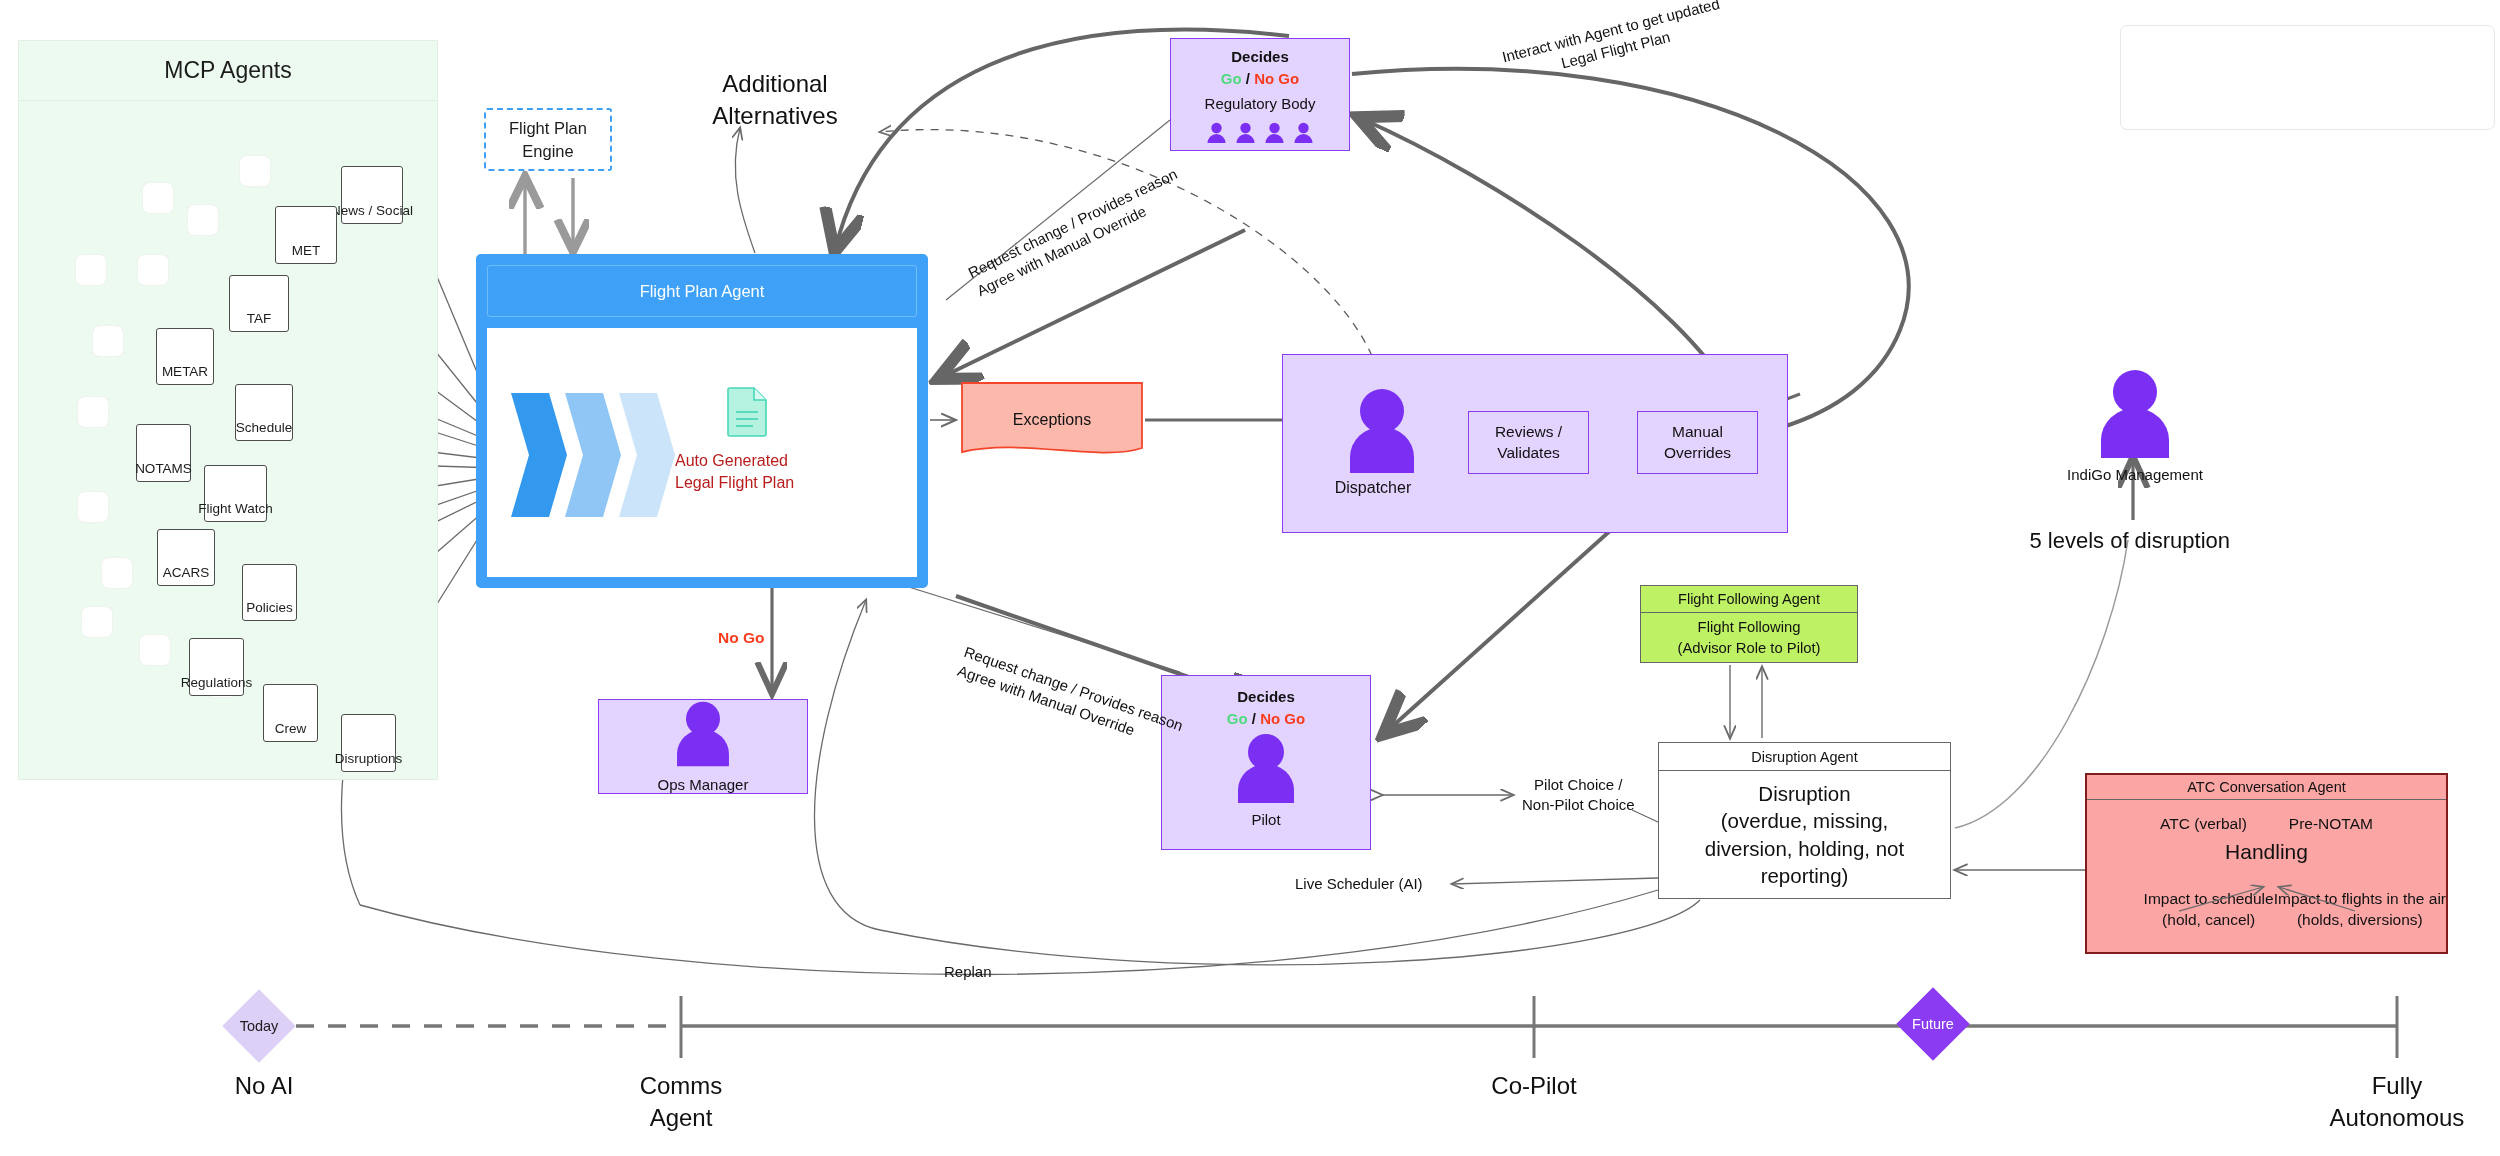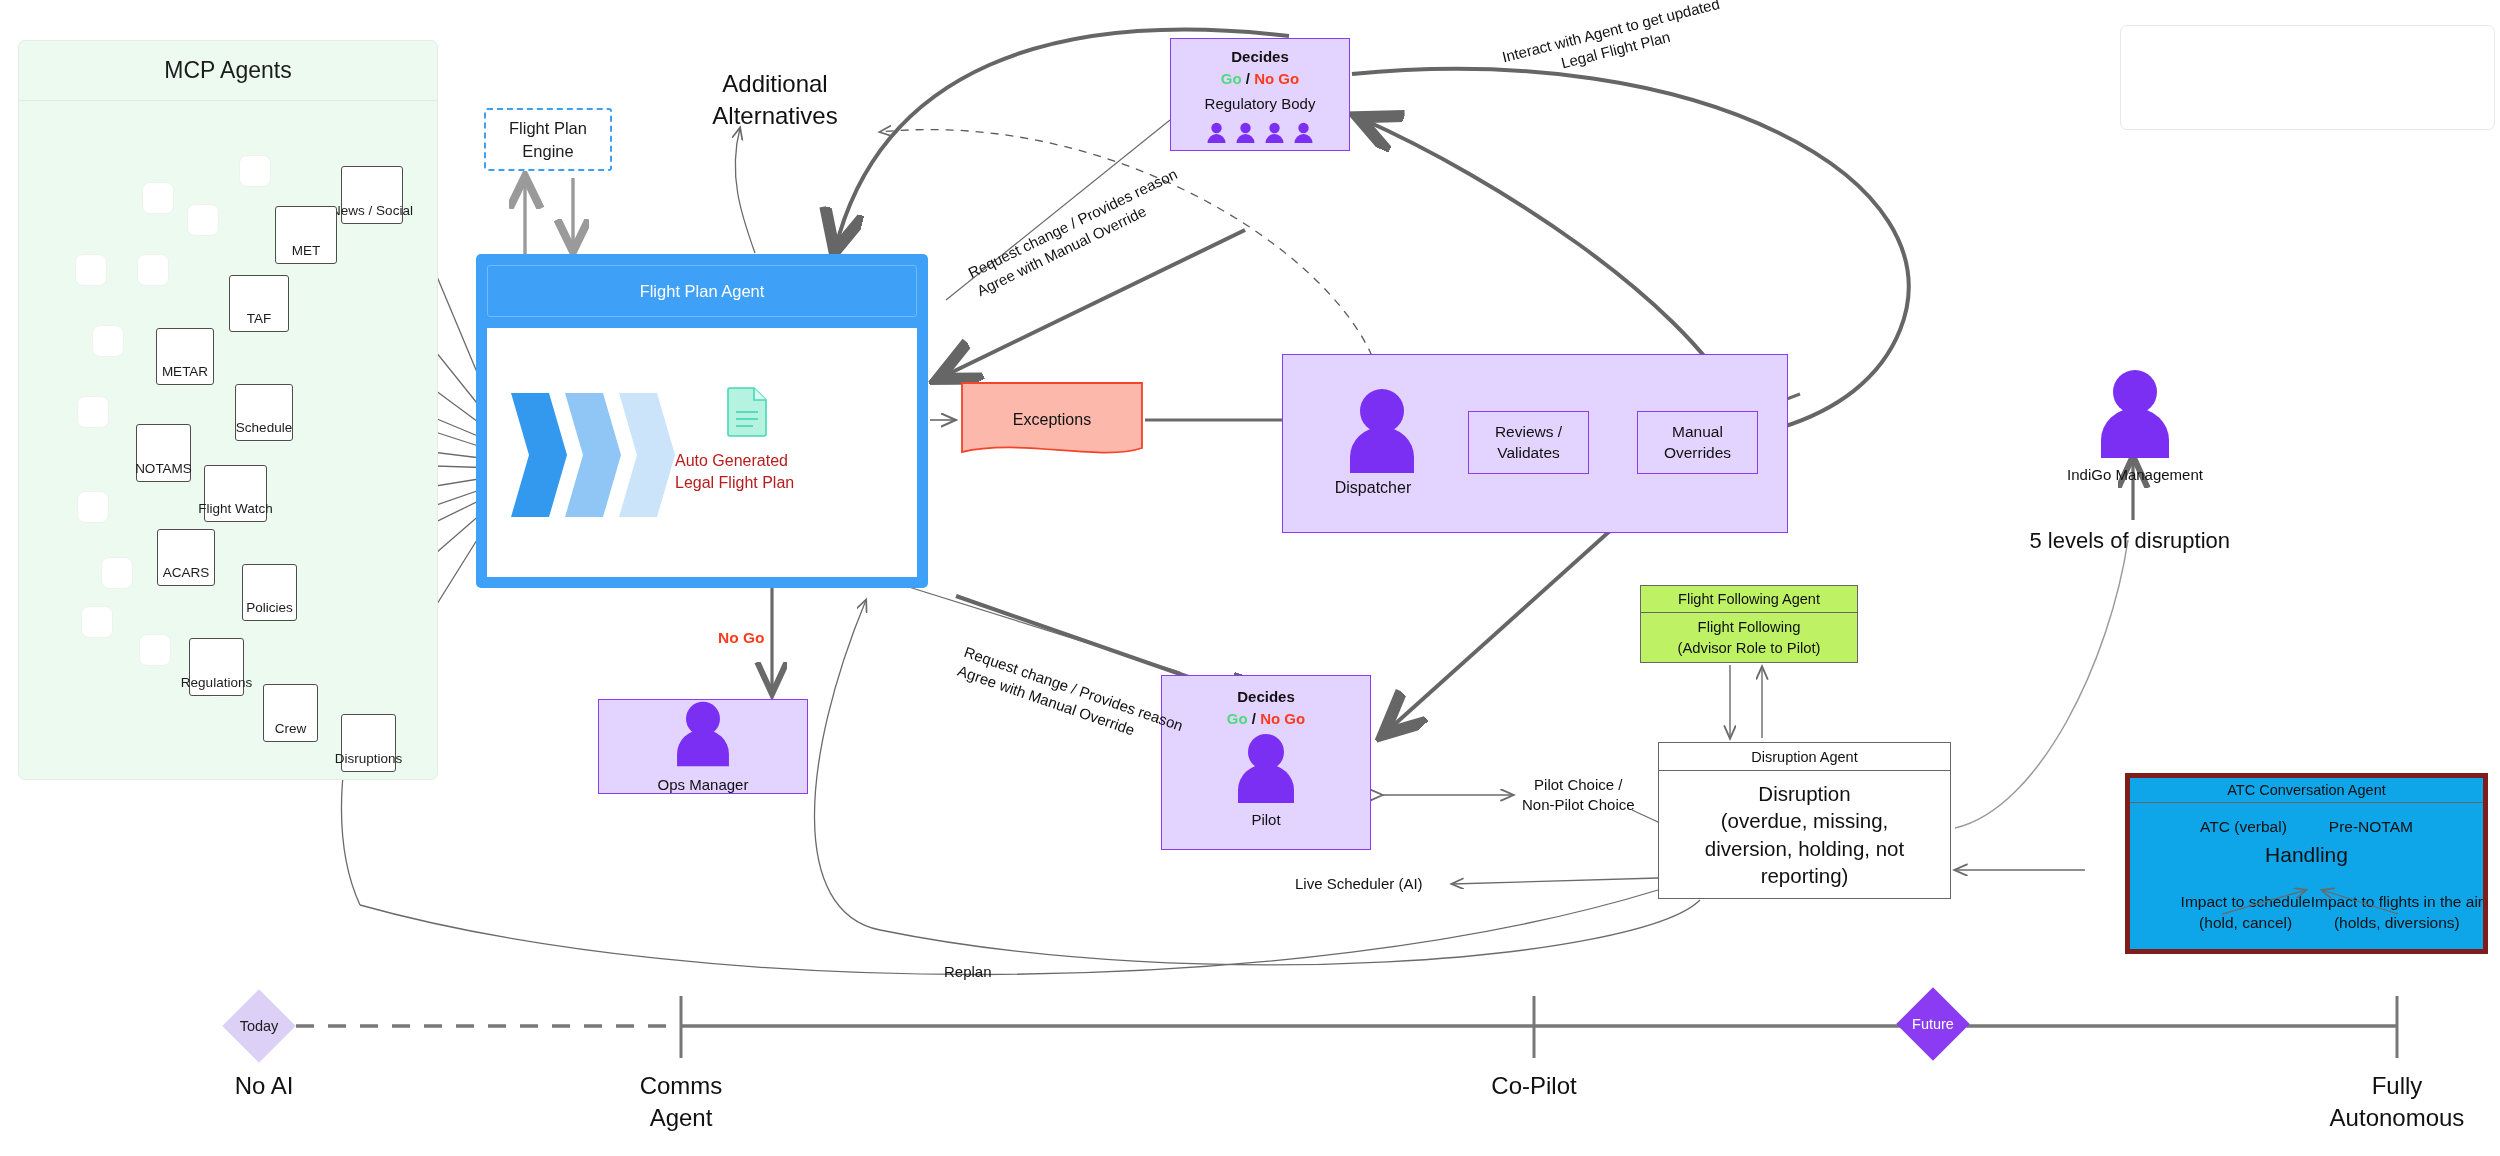--- a/index.html
+++ b/index.html
@@ -20,21 +20,21 @@
     width: 2500px; height: 1156px;
     pointer-events: none;
   }
   .node { position: absolute; }
 
   
   #mcp-panel {
     left: 18px; top: 40px; width: 420px; height: 740px;
     background: #ecfaf0;
     border: 1px solid #e2eee6;
-    border-radius: 7px;
+    border-radius: 0;
   }
   #mcp-header {
     position: absolute; left: 0; top: 0; width: 100%; height: 60px;
     border-bottom: 1px solid #dfeee4;
     display: flex; align-items: center; justify-content: center;
     font-size: 23px; color: #1c1c1c;
   }
   .mcp-box {
     position: absolute;
     background: #ffffff;
@@ -198,21 +198,21 @@
   }
   #disruption-body {
     height: 127px; display: flex; align-items: center; justify-content: center;
     text-align: center; font-size: 20.5px; color: #111; line-height: 1.32;
     padding: 0 6px;
   }
 
   
   #atc {
     left: 2085px; top: 773px; width: 363px; height: 181px;
-    background: #0ea5e9; border: 5px solid #7f1d1d; margin-left: 40px;
+    background: #fca5a5; border: 2px solid #7f1d1d;
   }
   #atc-head {
     height: 25px; border-bottom: 1px solid #666;
     display: flex; align-items: center; justify-content: center;
     font-size: 14.5px; color: #111;
   }
   #atc-row1 {
     display: flex; justify-content: center; gap: 42px;
     margin-top: 15px; font-size: 15.5px; color: #111;
   }

